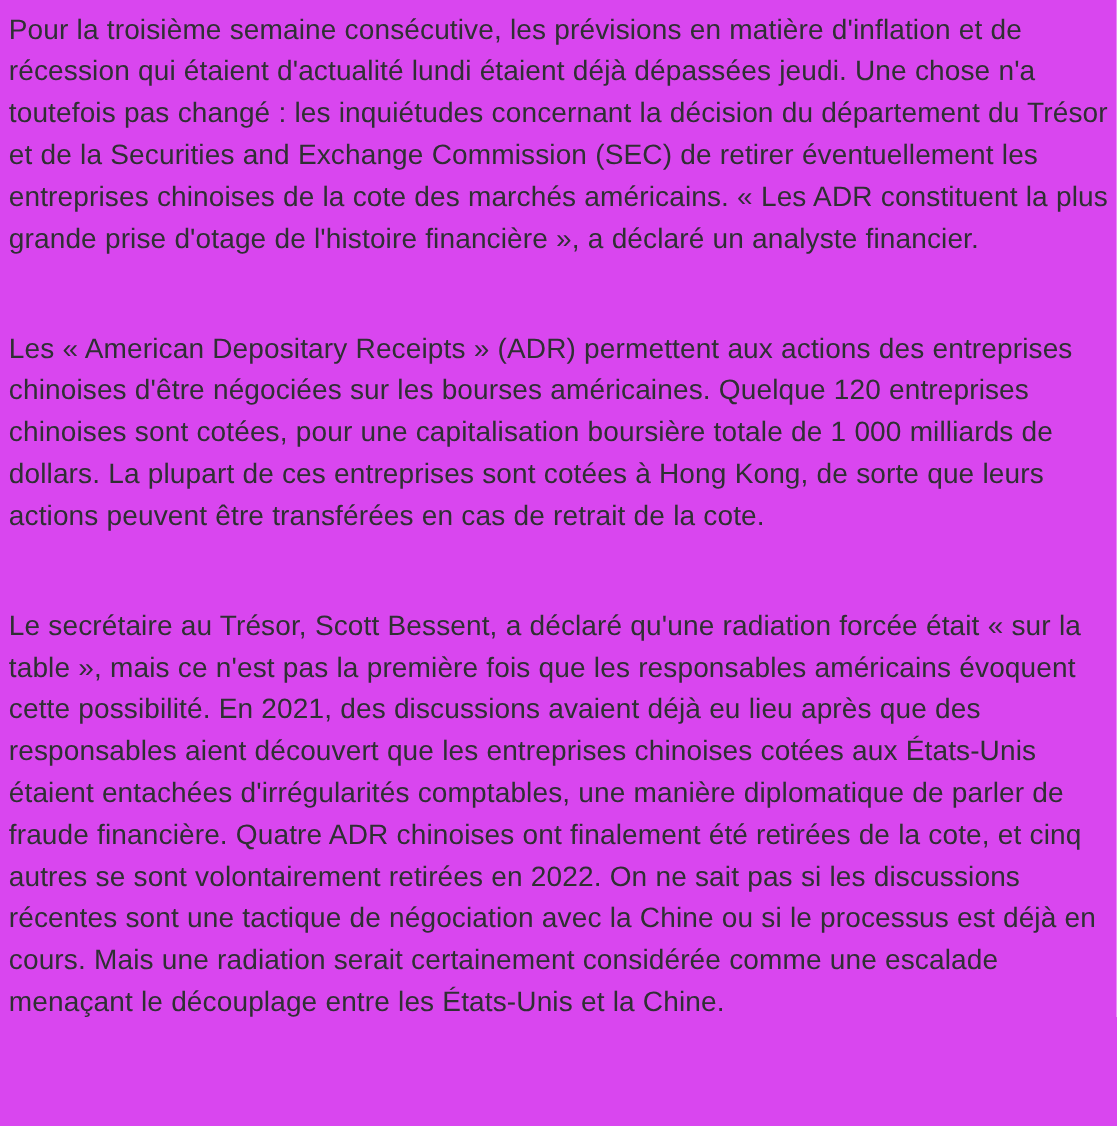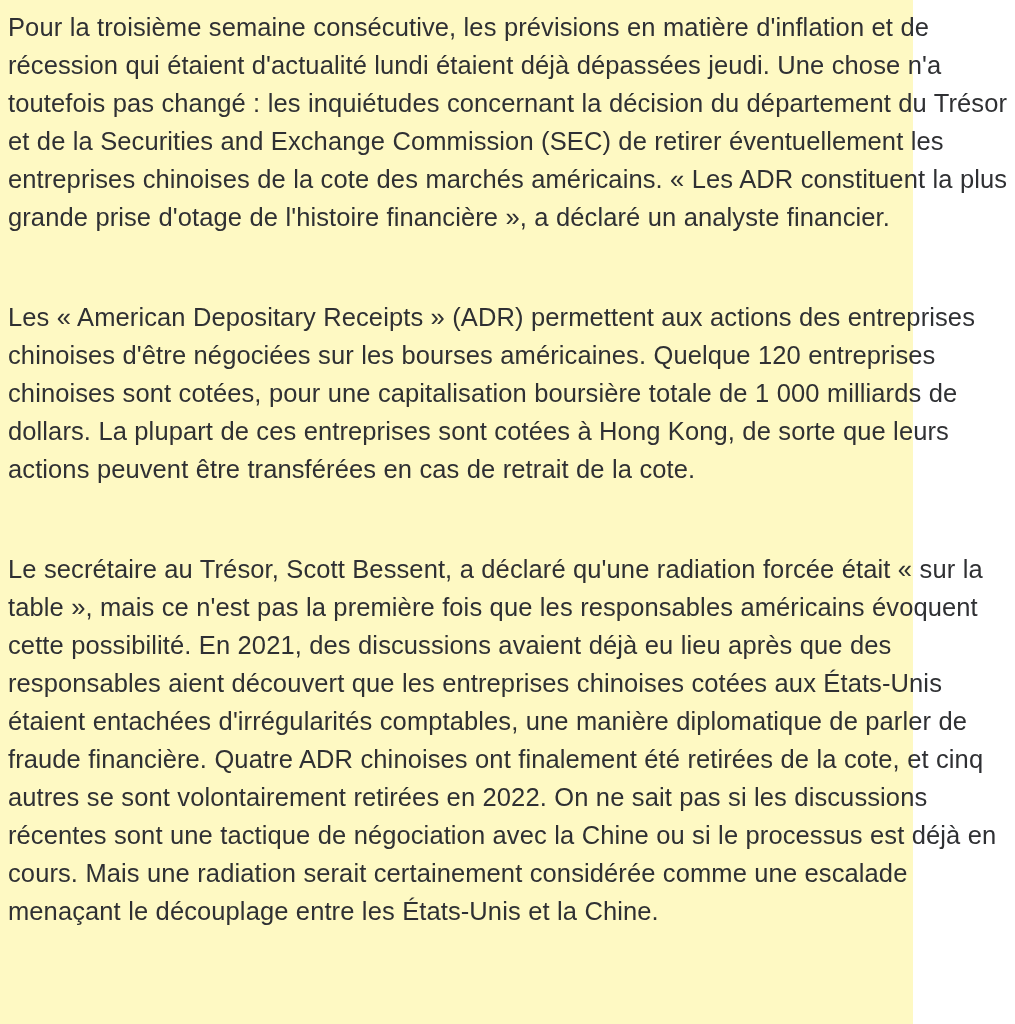--- a/index.html
+++ b/index.html
@@ -10,24 +10,24 @@
   }
   body {
     width: 1015px;
     height: 1024px;
     overflow: hidden;
     font-family: "Liberation Sans", "DejaVu Sans", sans-serif;
   }
 
   .article {
     box-sizing: border-box;
-    width: 913px;
+    width: 1015px;
     height: 1024px;
     padding: 8px 5px 0 8px;
-    background: #fef9c3;
+    background: #d946ef;
   }
 
   .article-body {
     width: 1002px;
   }
 
   .paragraph {
     margin: 0 0 62px 0;
     font-size: 25.5px;
     line-height: 38px;

